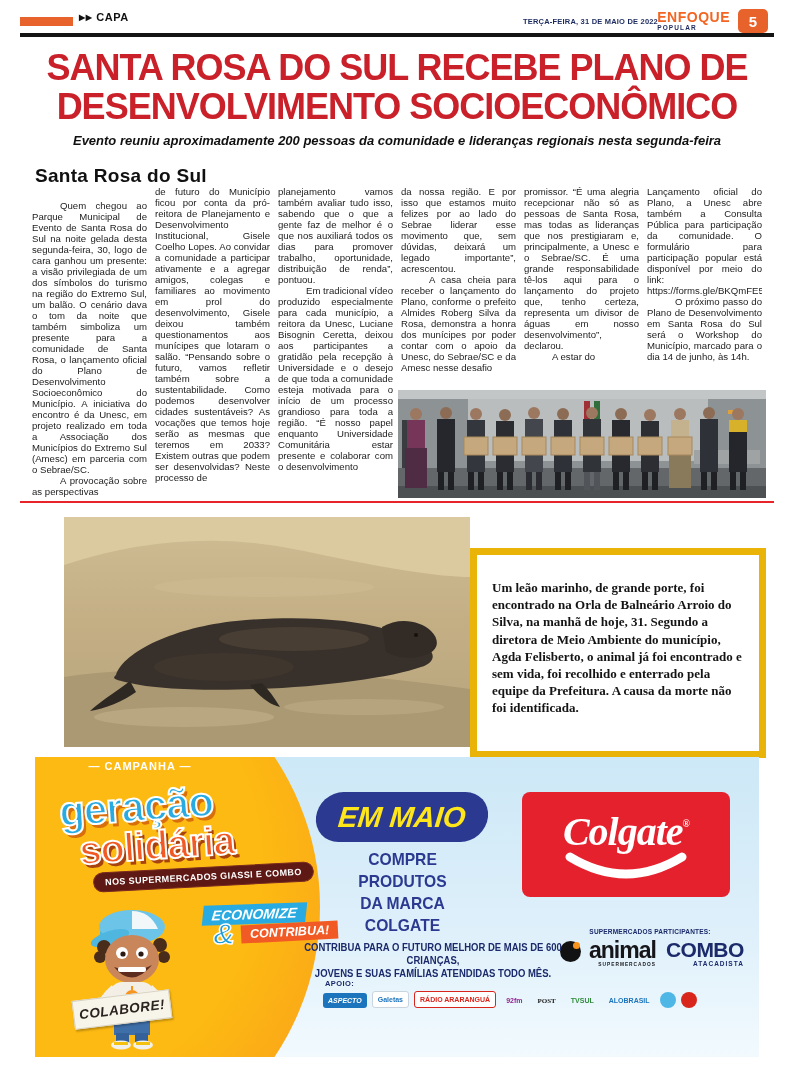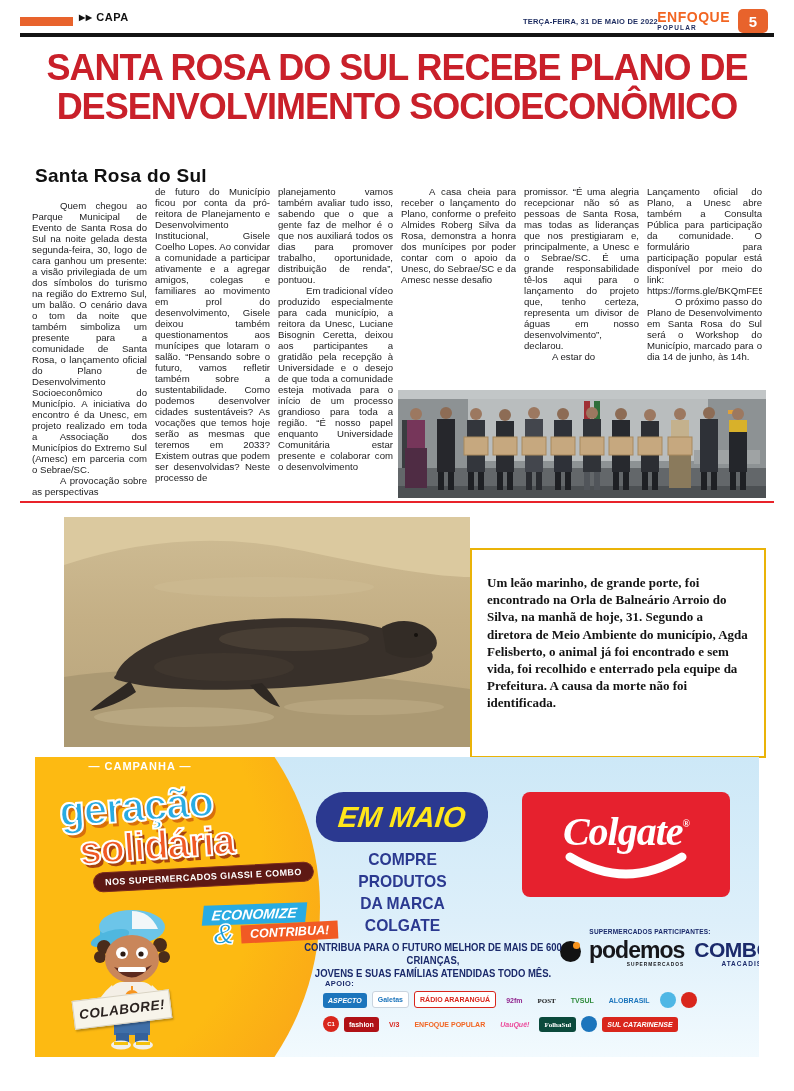--- a/index.html
+++ b/index.html
@@ -30,21 +30,21 @@
   .col.first{padding-top:14px;height:302px;}
   .col.short{height:203px;}
   .col p{margin:0;}
   .col p.ind{text-indent:28px;}
 
   .group-photo{position:absolute;left:398px;top:390px;width:368px;height:108px;}
   .red-rule{position:absolute;left:20px;top:501px;width:754px;height:2px;background:#E8232A;}
 
   
   .sealion-photo{position:absolute;left:64px;top:517px;width:406px;height:230px;}
-  .news-box{position:absolute;left:470px;top:548px;width:296px;height:210px;border:2px solid #eab308;box-sizing:border-box;
+  .news-box{position:absolute;left:470px;top:548px;width:296px;height:210px;border:7px solid #eab308;box-sizing:border-box;
             background:#fff;padding:24px 13px 0 15px;}
   .news-box p{margin:0;font-family:"Liberation Serif",serif;font-weight:bold;font-size:13px;line-height:17.2px;color:#141414;}
 
   
   .ad{position:absolute;left:35px;top:757px;width:724px;height:300px;overflow:hidden;
       background:linear-gradient(180deg,#cde8f7 0%,#ddeffa 55%,#f2fafe 100%);}
   .yellow-blob{position:absolute;left:-255px;top:-120px;width:540px;height:540px;border-radius:50%;
       background:radial-gradient(circle at 45% 42%,#FDBA12 55%,#F7941E 100%);}
   .campanha{position:absolute;left:30px;top:3px;width:150px;text-align:center;color:#fff;font-weight:bold;
       font-size:11px;letter-spacing:1px;}
@@ -115,35 +115,37 @@
     <div class="brand-top">ENFOQUE</div>
     <div class="brand-bottom">POPULAR</div>
   </div>
   <div class="pagenum">5</div>
   <div class="rule-black"></div>
 
   <h1 class="headline">
     <span>SANTA ROSA DO SUL RECEBE PLANO DE</span><br>
     <span>DESENVOLVIMENTO SOCIOECONÔMICO</span>
   </h1>
+  <div class="subhead">Evento reuniu aproximadamente 200 pessoas da comunidade e lideranças regionais nesta segunda-feira</div>
   <div class="byline">Santa Rosa do Sul</div>
 
   <div id="article-columns" class="cols">
       <div class="col first">
         <p class="ind">Quem chegou ao Parque Municipal de Evento de Santa Rosa do Sul na noite gelada desta segunda-feira, 30, logo de cara ganhou um presente: a visão privilegiada de um dos símbolos do turismo na região do Extremo Sul, um balão. O cenário dava o tom da noite que também simboliza um presente para a comunidade de Santa Rosa, o lançamento oficial do Plano de Desenvolvimento Socioeconômico do Município. A iniciativa do encontro é da Unesc, em projeto realizado em toda a Associação dos Municípios do Extremo Sul (Amesc) em parceria com o Sebrae/SC.</p>
         <p class="ind">A provocação sobre as perspectivas</p>
       </div>
       <div class="col">
         <p>de futuro do Município ficou por conta da pró-reitora de Planejamento e Desenvolvimento Institucional, Gisele Coelho Lopes. Ao convidar a comunidade a participar ativamente e a agregar amigos, colegas e familiares ao movimento em prol do desenvolvimento, Gisele deixou também questionamentos aos munícipes que lotaram o salão. “Pensando sobre o futuro, vamos refletir também sobre a sustentabilidade. Como podemos desenvolver cidades sustentáveis? As vocações que temos hoje serão as mesmas que teremos em 2033? Existem outras que podem ser desenvolvidas? Neste processo de</p>
       </div>
       <div class="col">
         <p>planejamento vamos também avaliar tudo isso, sabendo que o que a gente faz de melhor é o que nos auxiliará todos os dias para promover trabalho, oportunidade, distribuição de renda”, pontuou.</p>
         <p class="ind">Em tradicional vídeo produzido especialmente para cada município, a reitora da Unesc, Luciane Bisognin Ceretta, deixou aos participantes a gratidão pela recepção à Universidade e o desejo de que toda a comunidade esteja motivada para o início de um processo grandioso para toda a região. “É nosso papel enquanto Universidade Comunitária estar presente e colaborar com o desenvolvimento</p>
       </div>
       <div class="col short">
+        <p>da nossa região. E por isso que estamos muito felizes por ao lado do Sebrae liderar esse movimento que, sem dúvidas, deixará um legado importante”, acrescentou.</p>
         <p class="ind">A casa cheia para receber o lançamento do Plano, conforme o prefeito Almides Roberg Silva da Rosa, demonstra a honra dos munícipes por poder contar com o apoio da Unesc, do Sebrae/SC e da Amesc nesse desafio</p>
       </div>
       <div class="col short">
         <p>promissor. “É uma alegria recepcionar não só as pessoas de Santa Rosa, mas todas as lideranças que nos prestigiaram e, principalmente, a Unesc e o Sebrae/SC. É uma grande responsabilidade tê-los aqui para o lançamento do projeto que, tenho certeza, representa um divisor de águas em nosso desenvolvimento”, declarou.</p>
         <p class="ind">A estar do</p>
       </div>
       <div class="col short">
         <p>Lançamento oficial do Plano, a Unesc abre também a Consulta Pública para participação da comunidade. O formulário para participação popular está disponível por meio do link: https://forms.gle/BKQmFE5atq1AtyRx9.</p>
         <p class="ind">O próximo passo do Plano de Desenvolvimento em Santa Rosa do Sul será o Workshop do Município, marcado para o dia 14 de junho, às 14h.</p>
       </div>
@@ -315,21 +317,21 @@
       <div class="colgate-word"><span>Colgate</span><sup>®</sup></div>
       <svg width="140" height="34" viewBox="0 0 140 34">
         <path d="M14,6 Q70,40 126,6" stroke="#ffffff" stroke-width="9" fill="none" stroke-linecap="round"></path>
       </svg>
     </div>
 
     <div class="participants">SUPERMERCADOS PARTICIPANTES:</div>
     <div class="giassi-row">
       <span class="giassi-icon"></span>
       <span class="giassi-word">
-        <div class="giassi-main">podemos</div>
+        <div class="giassi-main">animal</div>
         <div class="giassi-sub">SUPERMERCADOS</div>
       </span>
       <span class="combo-word">
         <div class="combo-main">COMBO</div>
         <div class="combo-sub">ATACADISTA</div>
       </span>
     </div>
 
     <div class="contribute">
       <span>CONTRIBUA PARA O FUTURO MELHOR DE MAIS DE 600 CRIANÇAS,</span><br>
@@ -341,25 +343,15 @@
         <span class="chip" style="background: rgb(28, 117, 188); color: rgb(255, 255, 255); font-style: italic;">ASPECTO</span>
         <span class="chip" style="background: rgb(255, 255, 255); color: rgb(28, 117, 188); border: 1px solid rgb(201, 212, 223);">Galetas</span>
         <span class="chip" style="background: rgb(255, 255, 255); color: rgb(217, 38, 28); border: 1px solid rgb(217, 38, 28);">RÁDIO ARARANGUÁ</span>
         <span class="chip" style="background: transparent; color: rgb(146, 39, 143);">92fm</span>
         <span class="chip" style="background: transparent; color: rgb(26, 26, 26); font-family: &quot;Liberation Serif&quot;, serif;">POST</span>
         <span class="chip" style="background: transparent; color: rgb(46, 139, 58);">TVSUL</span>
         <span class="chip" style="background: transparent; color: rgb(28, 117, 188);">ALOBRASIL</span>
         <span class="chip circle" style="background: rgb(79, 183, 229); color: rgb(255, 255, 255);"></span>
         <span class="chip circle" style="background: rgb(217, 38, 28); color: rgb(255, 255, 255);"></span>
       </div>
-    <div id="chips-r2" class="chips r2">
-        <span class="chip circle" style="background: rgb(217, 38, 28); color: rgb(255, 255, 255);">C1</span>
-        <span class="chip" style="background: rgb(176, 17, 22); color: rgb(255, 255, 255);">fashion</span>
-        <span class="chip" style="background: transparent; color: rgb(217, 38, 28);">V/3</span>
-        <span class="chip" style="background: transparent; color: rgb(242, 101, 34);">ENFOQUE POPULAR</span>
-        <span class="chip" style="background: transparent; color: rgb(236, 72, 153); font-style: italic;">UauQuê!</span>
-        <span class="chip" style="background: rgb(11, 74, 60); color: rgb(255, 255, 255); font-family: &quot;Liberation Serif&quot;, serif;">FolhaSul</span>
-        <span class="chip circle" style="background: rgb(28, 117, 188); color: rgb(255, 255, 255);"></span>
-        <span class="chip" style="background: rgb(217, 38, 28); color: rgb(255, 255, 255); font-style: italic;">SUL CATARINENSE</span>
-      </div>
   </div>
 
 </div>
 
 </body></html>

